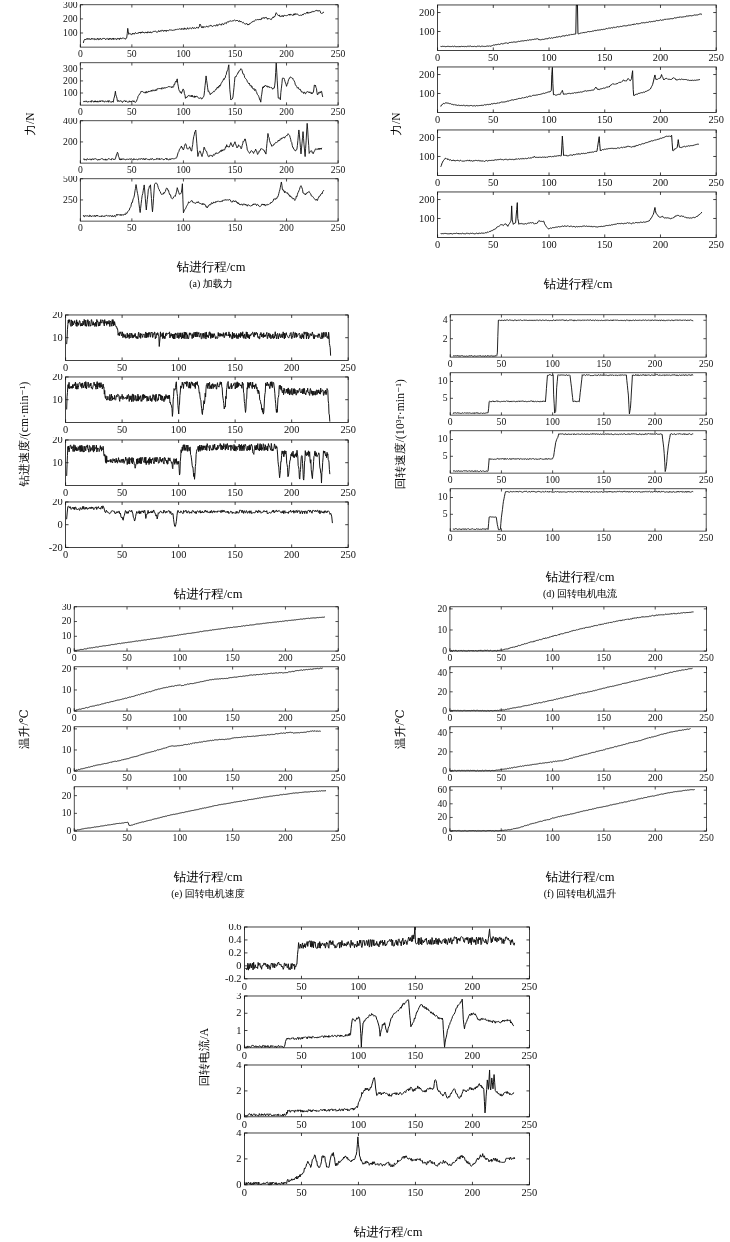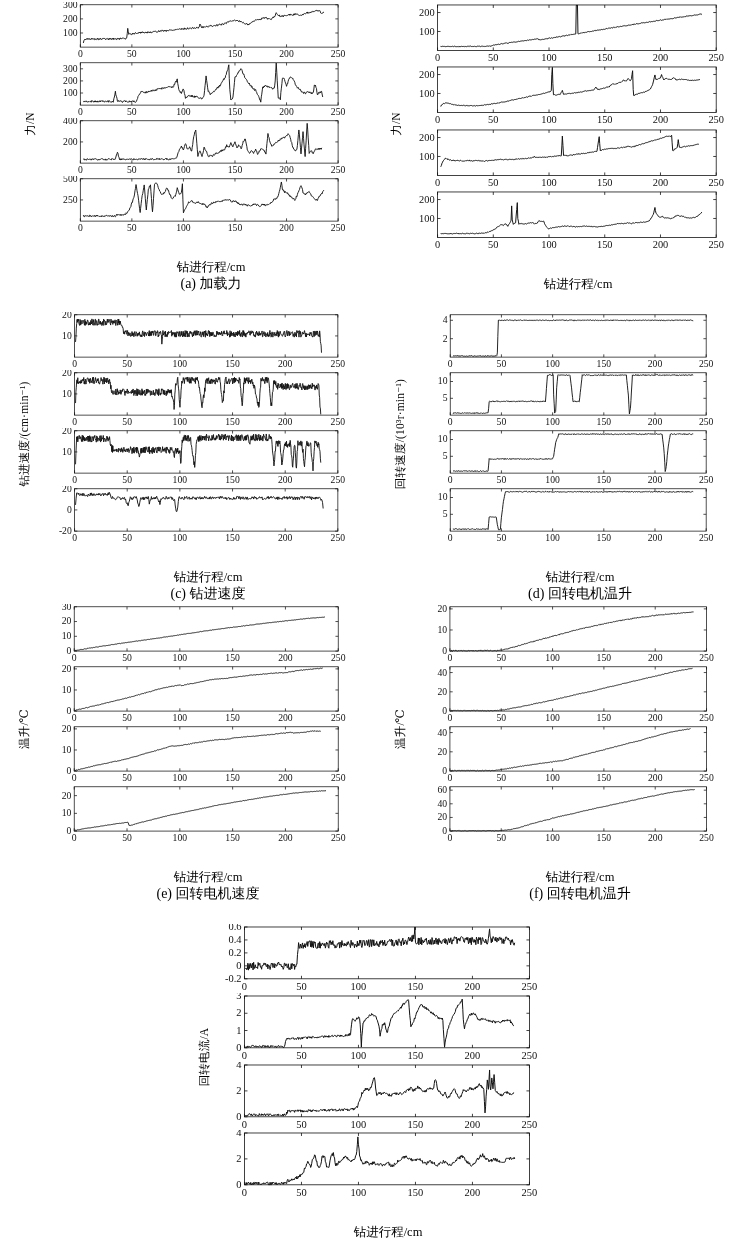--- a/index.html
+++ b/index.html
@@ -5,21 +5,21 @@
   html,body{margin:0;padding:0;background:#fff;}
   .stage{position:relative;width:730px;height:1242px;background:#fff;overflow:hidden;
          font-family:"Liberation Serif","DejaVu Serif",serif;color:#000;}
   .panel{position:absolute;display:flex;}
   .ylab{width:22px;position:relative;flex:0 0 22px;}
   .ylab span{position:absolute;top:42%;left:55%;transform:translate(-50%,-50%) rotate(-90deg);
              white-space:nowrap;font-size:11.5px;letter-spacing:0.2px;}
   .col{flex:1;display:flex;flex-direction:column;}
   .col svg{display:block;}
   .xlab{text-align:center;font-size:12.5px;line-height:15px;padding-left:22px;margin-top:26px;}
-  .cap{text-align:center;font-size:14px;line-height:16px;padding-left:22px;margin-top:1px;}
+  .cap{text-align:center;font-size:10px;line-height:16px;padding-left:22px;margin-top:1px;}
 </style>
 </head>
 <body>
 
 <div class="stage">
     <div class="panel" style="left: 18px; top: 2px; width: 342px; height: 290px;">
       <div class="ylab">
         <span>力/N</span>
       </div>
       <div class="col">
@@ -379,21 +379,20 @@
           <text x="27" y="52.2" text-anchor="end" font-size="10.5" fill="#111111">-20</text>
           <line x1="30" y1="26" x2="33" y2="26" stroke="#111111" stroke-width="0.8"></line>
           <line x1="316" y1="26" x2="313" y2="26" stroke="#111111" stroke-width="0.8"></line>
           <text x="27" y="29.2" text-anchor="end" font-size="10.5" fill="#111111">0</text>
           <line x1="30" y1="3" x2="33" y2="3" stroke="#111111" stroke-width="0.8"></line>
           <line x1="316" y1="3" x2="313" y2="3" stroke="#111111" stroke-width="0.8"></line>
           <text x="27" y="6.2" text-anchor="end" font-size="10.5" fill="#111111">20</text>
           <polyline points="31.1,20.1 31.7,13.2 32.3,7.6 32.9,7.3 33.4,7.8 34.0,9.2 34.6,7.7 35.1,9.3 35.7,10.5 36.3,9.8 36.9,8.3 37.4,8.9 38.0,10.3 38.6,8.1 39.2,10.8 39.7,8.3 40.3,8.2 40.9,10.5 41.4,10.1 42.0,10.6 42.6,10.4 43.2,9.7 43.7,11.0 44.3,11.5 44.9,8.7 45.4,9.6 46.0,10.4 46.6,10.4 47.2,7.6 47.7,10.3 48.3,7.5 48.9,9.8 49.4,10.5 50.0,8.5 50.6,10.2 51.2,8.3 51.7,9.2 52.3,10.5 52.9,9.5 53.5,9.7 54.0,8.5 54.6,9.5 55.2,8.6 55.7,9.9 56.3,8.0 56.9,9.5 57.5,8.2 58.0,9.3 58.6,10.8 59.2,9.4 59.7,8.6 60.3,8.9 60.9,7.9 61.5,10.6 62.0,8.9 62.6,9.1 63.2,7.7 63.7,9.4 64.3,9.6 64.9,9.1 65.5,10.3 66.0,8.2 66.6,7.3 67.2,9.7 67.8,6.9 68.3,8.1 68.9,9.1 69.5,12.0 70.0,13.3 70.6,13.9 71.2,11.4 71.8,12.4 72.3,13.4 72.9,12.9 73.5,13.5 74.0,14.7 74.6,14.8 75.2,14.3 75.8,13.9 76.3,12.3 76.9,11.8 77.5,11.9 78.0,12.0 78.6,12.4 79.2,12.3 79.8,14.2 80.3,15.0 80.9,13.7 81.5,14.2 82.1,12.6 82.6,13.7 83.2,13.9 83.8,12.4 84.3,12.4 84.9,15.1 85.5,14.3 86.1,18.2 86.6,19.0 87.2,18.2 87.8,20.8 88.3,21.5 88.9,17.9 89.5,16.5 90.1,14.0 90.6,11.7 91.2,12.6 91.8,14.5 92.3,12.8 92.9,14.6 93.5,14.4 94.1,12.0 94.6,11.9 95.2,11.6 95.8,12.7 96.4,13.0 96.9,11.4 97.5,13.0 98.1,15.1 98.6,18.5 99.2,19.7 99.8,22.3 100.4,20.7 100.9,17.5 101.5,14.7 102.1,12.6 102.6,14.5 103.2,13.8 103.8,14.2 104.4,11.9 104.9,14.9 105.5,12.6 106.1,14.7 106.6,12.4 107.2,12.2 107.8,13.2 108.4,11.8 108.9,14.2 109.5,12.8 110.1,11.4 110.7,15.0 111.2,19.7 111.8,16.6 112.4,14.9 112.9,14.9 113.5,11.5 114.1,14.5 114.7,13.3 115.2,14.2 115.8,12.7 116.4,13.1 116.9,14.2 117.5,12.0 118.1,13.9 118.7,12.5 119.2,11.1 119.8,13.5 120.4,13.7 120.9,15.5 121.5,17.3 122.1,16.0 122.7,20.2 123.2,18.0 123.8,13.9 124.4,14.6 125.0,13.4 125.5,13.5 126.1,12.3 126.7,12.5 127.2,13.8 127.8,13.9 128.4,14.0 129.0,14.2 129.5,11.2 130.1,12.6 130.7,13.8 131.2,14.2 131.8,12.3 132.4,13.7 133.0,13.1 133.5,13.0 134.1,11.7 134.7,12.4 135.2,12.1 135.8,14.6 136.4,12.7 137.0,14.8 137.5,15.8 138.1,14.8 138.7,14.7 139.3,20.6 139.8,24.1 140.4,27.5 141.0,27.9 141.5,26.1 142.1,22.9 142.7,16.9 143.3,12.3 143.8,11.5 144.4,13.0 145.0,13.9 145.5,13.6 146.1,13.8 146.7,12.0 147.3,12.6 147.8,13.8 148.4,14.6 149.0,14.7 149.5,11.6 150.1,13.0 150.7,12.9 151.3,12.4 151.8,11.3 152.4,13.6 153.0,14.3 153.6,12.8 154.1,12.2 154.7,12.1 155.3,14.5 155.8,13.4 156.4,13.9 157.0,13.1 157.6,14.4 158.1,11.9 158.7,11.7 159.3,11.9 159.8,13.2 160.4,13.1 161.0,14.3 161.6,12.7 162.1,14.9 162.7,13.0 163.3,12.0 163.8,12.0 164.4,12.9 165.0,13.7 165.6,12.2 166.1,11.6 166.7,14.3 167.3,13.0 167.9,14.0 168.4,12.1 169.0,13.5 169.6,14.2 170.1,13.0 170.7,13.0 171.3,11.2 171.9,12.9 172.4,13.3 173.0,11.9 173.6,12.3 174.1,14.0 174.7,13.5 175.3,13.6 175.9,14.0 176.4,12.1 177.0,14.2 177.6,11.6 178.1,12.1 178.7,14.0 179.3,13.5 179.9,11.9 180.4,12.1 181.0,13.7 181.6,12.6 182.2,12.6 182.7,12.7 183.3,13.6 183.9,12.0 184.4,12.7 185.0,12.0 185.6,12.5 186.2,12.3 186.7,11.9 187.3,13.9 187.9,11.7 188.4,11.1 189.0,13.2 189.6,13.0 190.2,11.2 190.7,12.3 191.3,13.3 191.9,13.0 192.4,13.7 193.0,13.0 193.6,12.2 194.2,13.9 194.7,12.6 195.3,14.8 195.9,14.1 196.5,13.5 197.0,12.4 197.6,12.6 198.2,12.9 198.7,14.7 199.3,13.1 199.9,14.0 200.5,14.2 201.0,14.0 201.6,14.7 202.2,14.3 202.7,12.4 203.3,14.5 203.9,12.9 204.5,13.4 205.0,14.3 205.6,14.0 206.2,11.3 206.7,11.3 207.3,11.6 207.9,11.6 208.5,13.9 209.0,11.4 209.6,12.2 210.2,14.6 210.8,11.8 211.3,12.3 211.9,14.0 212.5,13.7 213.0,11.7 213.6,12.8 214.2,14.5 214.8,13.7 215.3,12.5 215.9,12.0 216.5,14.5 217.0,13.0 217.6,11.9 218.2,14.7 218.8,14.2 219.3,14.3 219.9,13.5 220.5,14.1 221.0,13.8 221.6,14.3 222.2,12.8 222.8,11.7 223.3,12.9 223.9,12.2 224.5,14.2 225.1,11.6 225.6,11.5 226.2,13.3 226.8,12.0 227.3,12.5 227.9,14.4 228.5,13.8 229.1,13.7 229.6,12.9 230.2,13.0 230.8,11.6 231.3,12.1 231.9,13.2 232.5,12.4 233.1,13.1 233.6,11.8 234.2,15.0 234.8,14.3 235.3,14.4 235.9,14.2 236.5,13.4 237.1,13.7 237.6,14.5 238.2,13.6 238.8,13.2 239.4,11.7 239.9,13.2 240.5,11.3 241.1,14.2 241.6,13.6 242.2,12.0 242.8,12.7 243.4,11.1 243.9,12.1 244.5,13.2 245.1,12.3 245.6,11.8 246.2,11.6 246.8,12.3 247.4,13.5 247.9,13.9 248.5,14.0 249.1,12.5 249.6,13.9 250.2,11.8 250.8,14.9 251.4,13.0 251.9,11.8 252.5,14.1 253.1,13.6 253.7,13.4 254.2,14.1 254.8,13.5 255.4,14.7 255.9,12.6 256.5,12.9 257.1,12.8 257.7,11.3 258.2,13.4 258.8,13.3 259.4,12.4 259.9,13.2 260.5,11.6 261.1,14.4 261.7,12.2 262.2,12.6 262.8,13.6 263.4,11.4 263.9,12.6 264.5,13.9 265.1,11.6 265.7,12.1 266.2,12.5 266.8,11.8 267.4,14.9 268.0,13.0 268.5,12.4 269.1,11.9 269.7,15.0 270.2,12.6 270.8,13.2 271.4,12.1 272.0,14.8 272.5,12.1 273.1,12.6 273.7,12.6 274.2,14.8 274.8,12.6 275.4,11.5 276.0,11.6 276.5,11.5 277.1,13.4 277.7,11.4 278.2,12.1 278.8,13.2 279.4,14.4 280.0,11.6 280.5,11.7 281.1,11.5 281.7,12.4 282.3,12.8 282.8,11.4 283.4,12.8 284.0,12.6 284.5,11.5 285.1,11.4 285.7,13.5 286.3,13.3 286.8,11.6 287.4,15.0 288.0,13.2 288.5,11.9 289.1,12.7 289.7,14.1 290.3,12.9 290.8,12.9 291.4,14.4 292.0,12.0 292.5,13.7 293.1,11.9 293.7,12.5 294.3,14.0 294.8,13.5 295.4,12.0 296.0,12.1 296.6,12.7 297.1,13.7 297.7,15.6 298.3,14.5 298.8,15.5 299.4,18.1 300.0,24.0" fill="none" stroke="#111111" stroke-width="1" stroke-linejoin="round" stroke-linecap="round"></polyline>
         </svg>
         <div class="xlab">钻进行程/cm</div>
-        <div class="cap">(c) 钻进速度</div>
       </div>
     </div>
     <div class="panel" style="left: 388px; top: 312px; width: 340px; height: 290px;">
       <div class="ylab">
         <span>回转速度/(10³r·min⁻¹)</span>
       </div>
       <div class="col">
         <svg width="318" height="63" viewBox="0 0 318 63">
           <rect x="30" y="3" width="278" height="46" fill="none" stroke="#111111" stroke-width="0.8"></rect>
           <line x1="30" y1="49" x2="30" y2="46" stroke="#111111" stroke-width="0.8"></line>
@@ -500,21 +499,21 @@
           <text x="308" y="60" text-anchor="middle" font-size="10.5" fill="#111111">250</text>
           <line x1="30" y1="30.746031746031743" x2="33" y2="30.746031746031743" stroke="#111111" stroke-width="0.8"></line>
           <line x1="308" y1="30.746031746031743" x2="305" y2="30.746031746031743" stroke="#111111" stroke-width="0.8"></line>
           <text x="27" y="33.94603174603174" text-anchor="end" font-size="10.5" fill="#111111">5</text>
           <line x1="30" y1="12.492063492063487" x2="33" y2="12.492063492063487" stroke="#111111" stroke-width="0.8"></line>
           <line x1="308" y1="12.492063492063487" x2="305" y2="12.492063492063487" stroke="#111111" stroke-width="0.8"></line>
           <text x="27" y="15.692063492063486" text-anchor="end" font-size="10.5" fill="#111111">10</text>
           <polyline points="33.3,46.7 33.9,46.8 34.4,47.3 35.0,46.4 35.6,46.3 36.1,46.4 36.7,46.4 37.2,46.8 37.8,47.3 38.3,46.7 38.9,46.9 39.5,46.7 40.0,46.6 40.6,47.1 41.1,47.2 41.7,46.5 42.2,47.3 42.8,47.2 43.3,46.7 43.9,46.3 44.5,47.1 45.0,46.3 45.6,47.2 46.1,47.1 46.7,46.7 47.2,46.4 47.8,47.3 48.3,47.0 48.9,46.4 49.5,46.3 50.0,46.5 50.6,47.2 51.1,47.1 51.7,47.0 52.2,47.1 52.8,46.9 53.4,46.6 53.9,46.6 54.5,46.3 55.0,46.6 55.6,47.2 56.1,47.2 56.7,47.0 57.2,47.2 57.8,47.2 58.4,46.4 58.9,46.5 59.5,46.5 60.0,47.3 60.6,46.8 61.1,46.7 61.7,47.2 62.2,46.9 62.8,46.9 63.4,47.2 63.9,47.3 64.5,46.3 65.0,46.6 65.6,47.1 66.1,46.7 66.7,46.5 67.3,47.0 67.8,46.3 68.4,47.3 68.9,46.9 69.5,46.3 70.0,47.0 70.6,46.4 71.1,47.2 71.7,40.7 72.3,33.7 72.8,33.5 73.4,33.6 73.9,33.3 74.5,33.5 75.0,33.8 75.6,33.8 76.1,33.6 76.7,33.8 77.3,33.7 77.8,33.7 78.4,34.0 78.9,33.6 79.5,33.8 80.0,33.9 80.6,38.0 81.2,42.1 81.7,44.2 82.3,47.1 82.8,47.9 83.4,47.1 83.9,47.6 84.5,47.1 85.0,40.5 85.6,33.9 86.2,29.3 86.7,25.7 87.3,20.3 87.8,16.6 88.4,13.8 88.9,11.2 89.5,8.3 90.0,6.5 90.6,5.7 91.2,6.3 91.7,6.3 92.3,6.0 92.8,6.7 93.4,6.4 93.9,6.8 94.5,6.7 95.1,6.4 95.6,5.8 96.2,6.1 96.7,6.2 97.3,6.2 97.8,6.4 98.4,6.4 98.9,5.9 99.5,6.0 100.1,6.6 100.6,6.5 101.2,5.9 101.7,6.1 102.3,5.9 102.8,6.6 103.4,5.8 103.9,6.5 104.5,6.5 105.1,5.9 105.6,5.9 106.2,5.9 106.7,6.2 107.3,6.3 107.8,6.5 108.4,6.8 109.0,6.6 109.5,6.2 110.1,6.3 110.6,5.9 111.2,5.9 111.7,5.9 112.3,6.2 112.8,5.8 113.4,6.1 114.0,6.8 114.5,6.3 115.1,6.3 115.6,5.8 116.2,6.0 116.7,6.8 117.3,6.6 117.8,6.1 118.4,5.9 119.0,5.8 119.5,6.6 120.1,5.9 120.6,5.8 121.2,6.4 121.7,6.0 122.3,6.8 122.9,6.3 123.4,6.3 124.0,6.8 124.5,6.1 125.1,6.1 125.6,5.9 126.2,5.9 126.7,6.4 127.3,5.9 127.9,6.7 128.4,6.3 129.0,6.7 129.5,6.4 130.1,6.3 130.6,5.8 131.2,6.3 131.7,6.2 132.3,6.7 132.9,6.0 133.4,5.8 134.0,6.1 134.5,6.7 135.1,6.0 135.6,6.1 136.2,6.0 136.8,6.8 137.3,5.9 137.9,6.3 138.4,6.0 139.0,6.6 139.5,6.0 140.1,6.7 140.6,6.8 141.2,6.7 141.8,6.6 142.3,6.7 142.9,6.6 143.4,6.5 144.0,6.1 144.5,6.0 145.1,6.7 145.6,6.4 146.2,5.8 146.8,6.1 147.3,6.2 147.9,6.5 148.4,6.5 149.0,6.8 149.5,6.0 150.1,6.8 150.7,6.6 151.2,6.3 151.8,6.4 152.3,6.4 152.9,6.3 153.4,6.4 154.0,6.5 154.5,6.1 155.1,6.7 155.7,6.3 156.2,6.7 156.8,6.6 157.3,6.4 157.9,6.0 158.4,6.0 159.0,6.0 159.5,6.3 160.1,6.2 160.7,6.1 161.2,6.2 161.8,6.3 162.3,6.8 162.9,6.5 163.4,6.2 164.0,6.6 164.6,6.2 165.1,5.9 165.7,5.9 166.2,6.3 166.8,6.6 167.3,6.6 167.9,5.9 168.4,6.1 169.0,6.5 169.6,6.0 170.1,5.8 170.7,6.2 171.2,6.6 171.8,5.8 172.3,6.7 172.9,6.2 173.4,5.7 174.0,6.6 174.6,6.7 175.1,6.6 175.7,6.2 176.2,6.4 176.8,6.5 177.3,6.2 177.9,6.5 178.5,5.8 179.0,6.6 179.6,6.1 180.1,6.8 180.7,5.9 181.2,5.9 181.8,6.4 182.3,6.8 182.9,6.3 183.5,6.7 184.0,6.5 184.6,6.3 185.1,5.9 185.7,6.6 186.2,6.6 186.8,6.5 187.3,6.1 187.9,6.7 188.5,6.3 189.0,5.8 189.6,6.7 190.1,6.5 190.7,6.6 191.2,6.6 191.8,6.2 192.4,6.5 192.9,6.6 193.5,6.3 194.0,6.1 194.6,6.0 195.1,6.8 195.7,6.7 196.2,6.7 196.8,6.7 197.4,6.2 197.9,6.5 198.5,6.5 199.0,6.0 199.6,6.8 200.1,5.9 200.7,6.3 201.2,6.7 201.8,6.0 202.4,6.7 202.9,5.8 203.5,6.5 204.0,5.9 204.6,6.7 205.1,6.5 205.7,5.9 206.3,6.8 206.8,6.3 207.4,6.6 207.9,5.9 208.5,6.2 209.0,6.4 209.6,6.3 210.1,5.9 210.7,6.4 211.3,5.9 211.8,5.9 212.4,6.6 212.9,6.0 213.5,5.7 214.0,5.9 214.6,6.1 215.1,6.2 215.7,6.6 216.3,5.9 216.8,6.6 217.4,6.6 217.9,5.8 218.5,6.0 219.0,5.8 219.6,5.9 220.2,6.7 220.7,5.9 221.3,6.2 221.8,6.3 222.4,6.3 222.9,5.7 223.5,6.7 224.0,6.5 224.6,6.3 225.2,5.8 225.7,6.8 226.3,6.2 226.8,6.0 227.4,5.9 227.9,6.0 228.5,6.6 229.0,6.7 229.6,6.7 230.2,6.0 230.7,6.3 231.3,6.5 231.8,6.5 232.4,5.8 232.9,6.3 233.5,6.5 234.1,6.1 234.6,6.1 235.2,6.3 235.7,6.0 236.3,6.8 236.8,6.6 237.4,6.5 237.9,6.5 238.5,6.4 239.1,6.7 239.6,5.9 240.2,6.6 240.7,6.3 241.3,6.2 241.8,6.2 242.4,5.9 242.9,6.3 243.5,6.0 244.1,6.5 244.6,5.9 245.2,6.2 245.7,6.1 246.3,5.8 246.8,5.9 247.4,6.4 248.0,6.8 248.5,6.1 249.1,6.5 249.6,6.5 250.2,6.8 250.7,6.2 251.3,6.1 251.8,5.9 252.4,6.1 253.0,6.7 253.5,5.7 254.1,5.8 254.6,6.4 255.2,6.7 255.7,5.9 256.3,5.9 256.8,6.7 257.4,5.9 258.0,6.1 258.5,6.8 259.1,6.5 259.6,5.8 260.2,6.1 260.7,6.0 261.3,5.9 261.9,6.0 262.4,6.5 263.0,6.5 263.5,6.7 264.1,6.6 264.6,6.3 265.2,6.3 265.7,6.2 266.3,6.8 266.9,6.8 267.4,6.8 268.0,5.9 268.5,6.8 269.1,6.1 269.6,6.7 270.2,6.5 270.7,6.7 271.3,6.5 271.9,6.8 272.4,6.0 273.0,6.1 273.5,6.6 274.1,6.7 274.6,6.8 275.2,6.1 275.8,6.5 276.3,6.6 276.9,5.9 277.4,6.7 278.0,5.8 278.5,6.5 279.1,6.4 279.6,6.2 280.2,6.0 280.8,6.2 281.3,6.1 281.9,5.8 282.4,6.8 283.0,6.3 283.5,6.3 284.1,6.4 284.6,6.6 285.2,6.7 285.8,5.8 286.3,6.8 286.9,6.6 287.4,5.8 288.0,6.7 288.5,6.6 289.1,5.8 289.7,6.7 290.2,6.2 290.8,6.8 291.3,6.6 291.9,6.5 292.4,6.0 293.0,5.9 293.5,6.1" fill="none" stroke="#111111" stroke-width="1" stroke-linejoin="round" stroke-linecap="round"></polyline>
         </svg>
         <div class="xlab">钻进行程/cm</div>
-        <div class="cap">(d) 回转电机温升</div>
+        <div class="cap">(d) 回转电机电流</div>
       </div>
     </div>
     <div class="panel" style="left: 12px; top: 604px; width: 348px; height: 298px;">
       <div class="ylab">
         <span>温升/℃</span>
       </div>
       <div class="col">
         <svg width="326" height="65" viewBox="0 0 326 65">
           <rect x="30" y="3" width="286" height="48" fill="none" stroke="#111111" stroke-width="0.8"></rect>
           <line x1="30" y1="51" x2="30" y2="48" stroke="#111111" stroke-width="0.8"></line>

